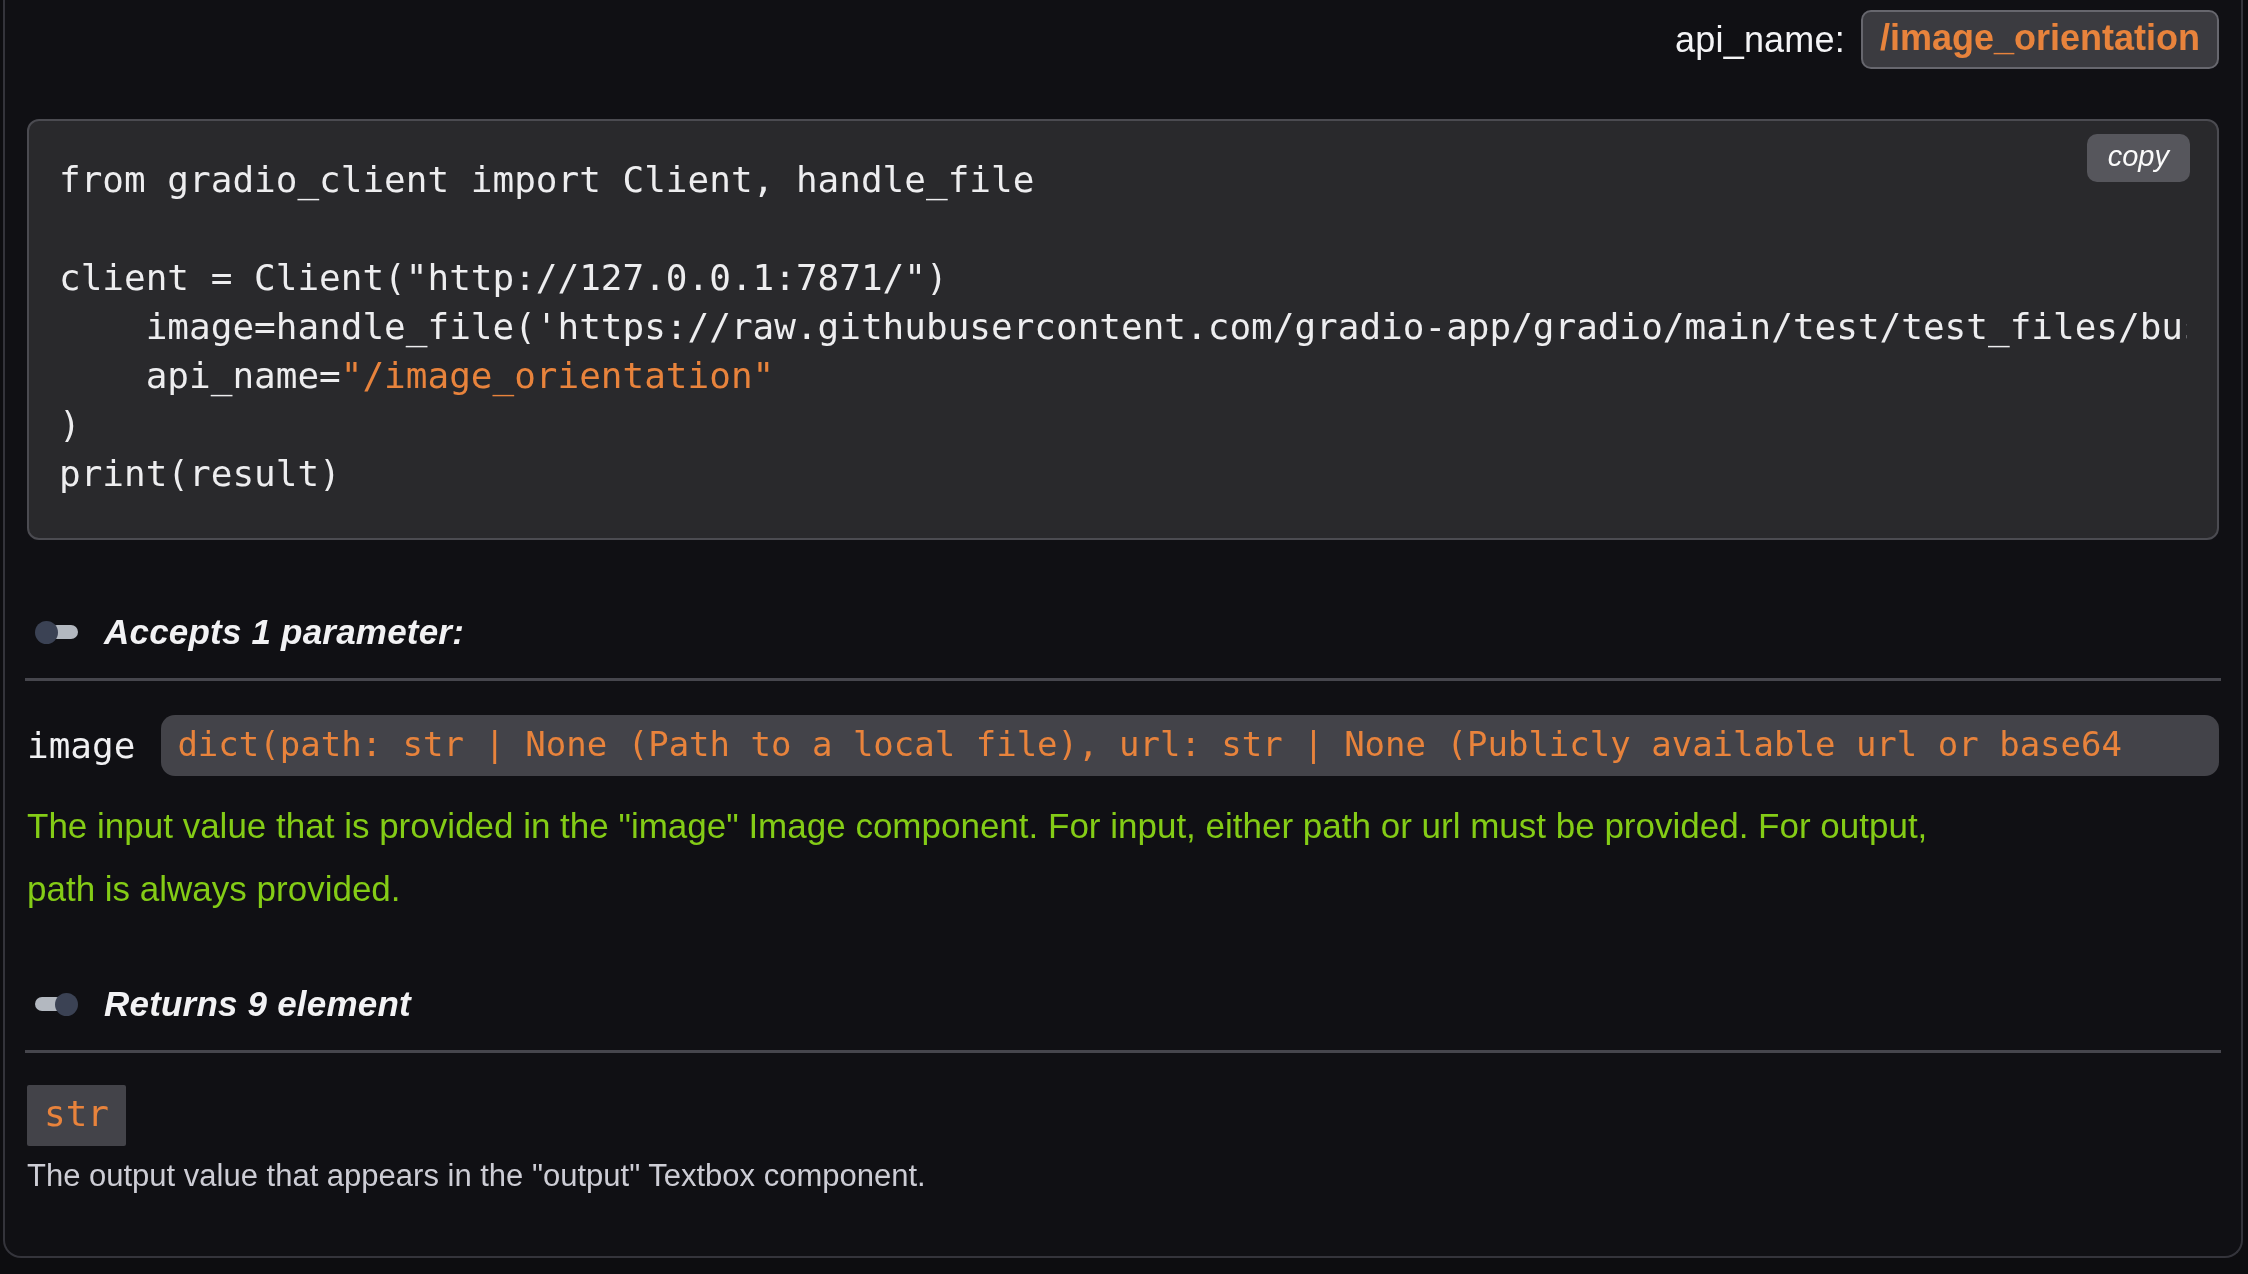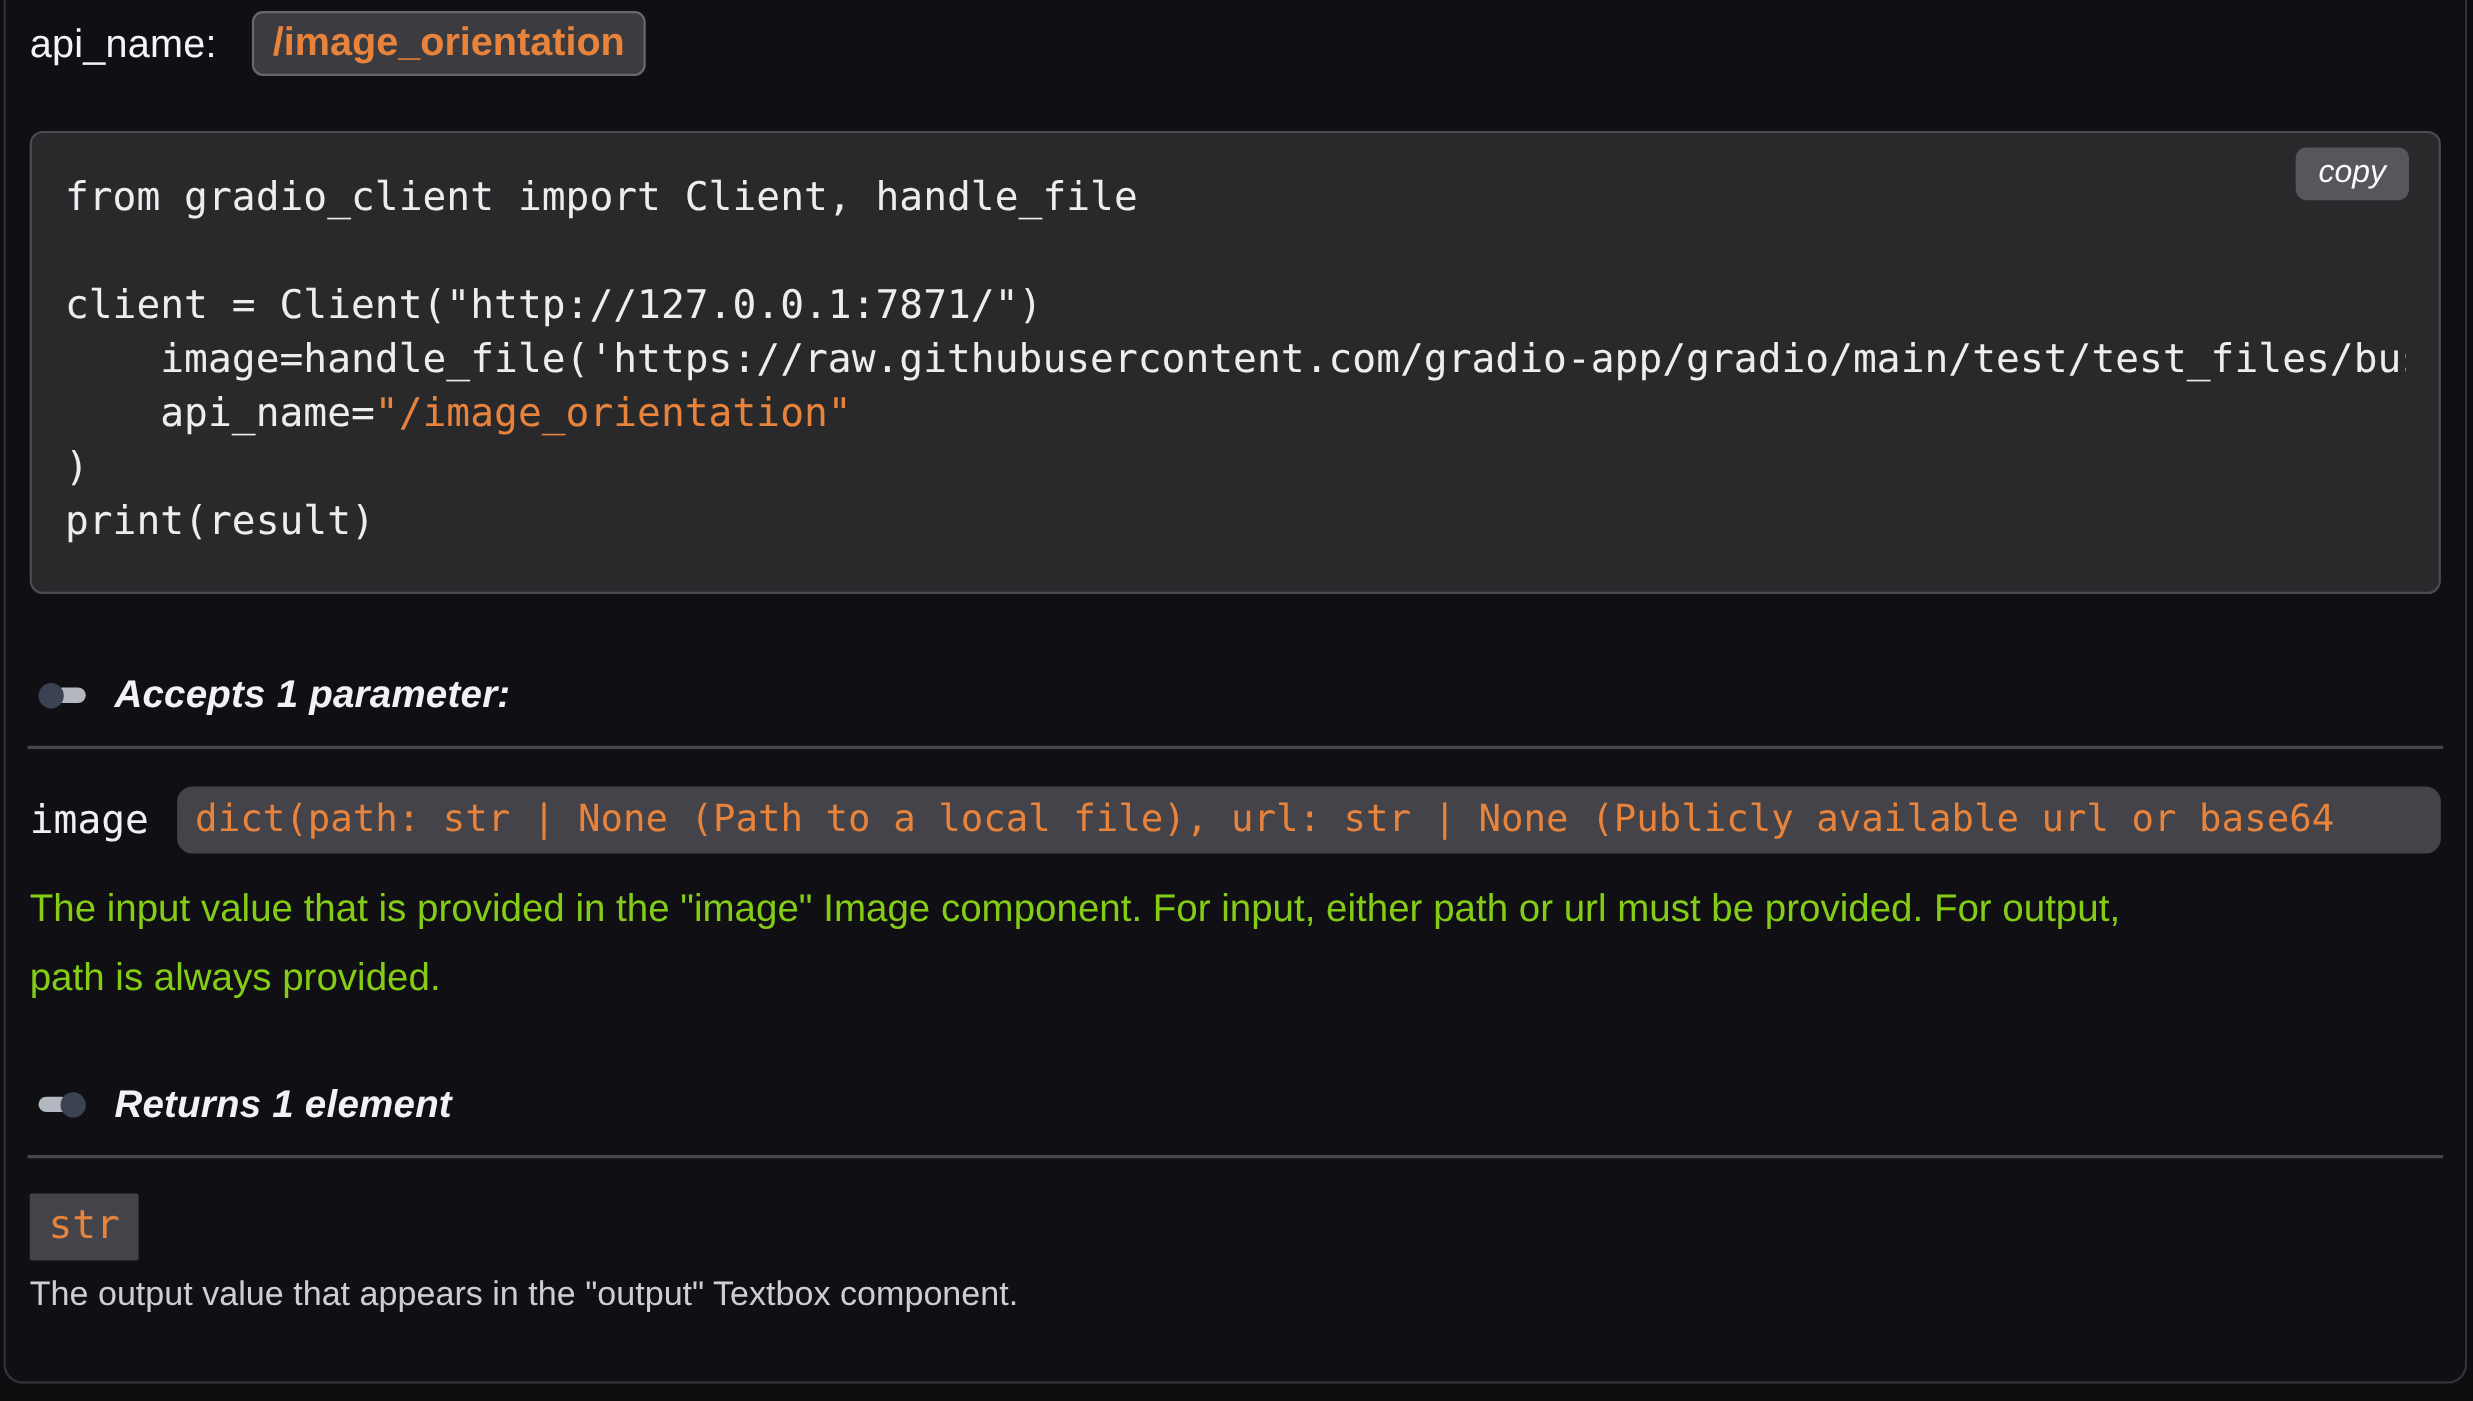--- a/index.html
+++ b/index.html
@@ -26,22 +26,23 @@
     background: #101014;
     padding: 32px 0 0 0;
     overflow: hidden;
   }
   .card-inner { padding: 0 22px; }
 
   
   .api-header {
     display: flex;
     align-items: center;
-    gap: 32px;
+    gap: 16px;
     padding-top: 2px;
+    justify-content: flex-end;
   }
   .api-header-label {
     font-size: 36px;
     font-weight: 400;
     color: #f4f4f6;
     letter-spacing: 0.2px;
   }
   .api-name-badge {
     display: inline-block;
     background: #3b3b40;
@@ -221,21 +222,21 @@
         <span class="type-badge">dict(path: str | None (Path to a local file), url: str | None (Publicly available url or base64</span>
       </div>
       <div class="param-description">The input value that is provided in the "image" Image component. For input, either path or url must be provided. For output,<br>path is always provided.</div>
 
       
       <div class="section-heading returns">
         <span class="pill-icon knob-right">
           <span class="pill-bar"></span>
           <span class="pill-knob"></span>
         </span>
-        <span class="section-heading-text">Returns 1 element</span>
+        <span class="section-heading-text">Returns 9 element</span>
       </div>
 
       <hr class="divider">
 
       
       <span class="return-type-badge">str</span>
       <div class="return-description">The output value that appears in the "output" Textbox component.</div>
 
     </div>
   </div>

